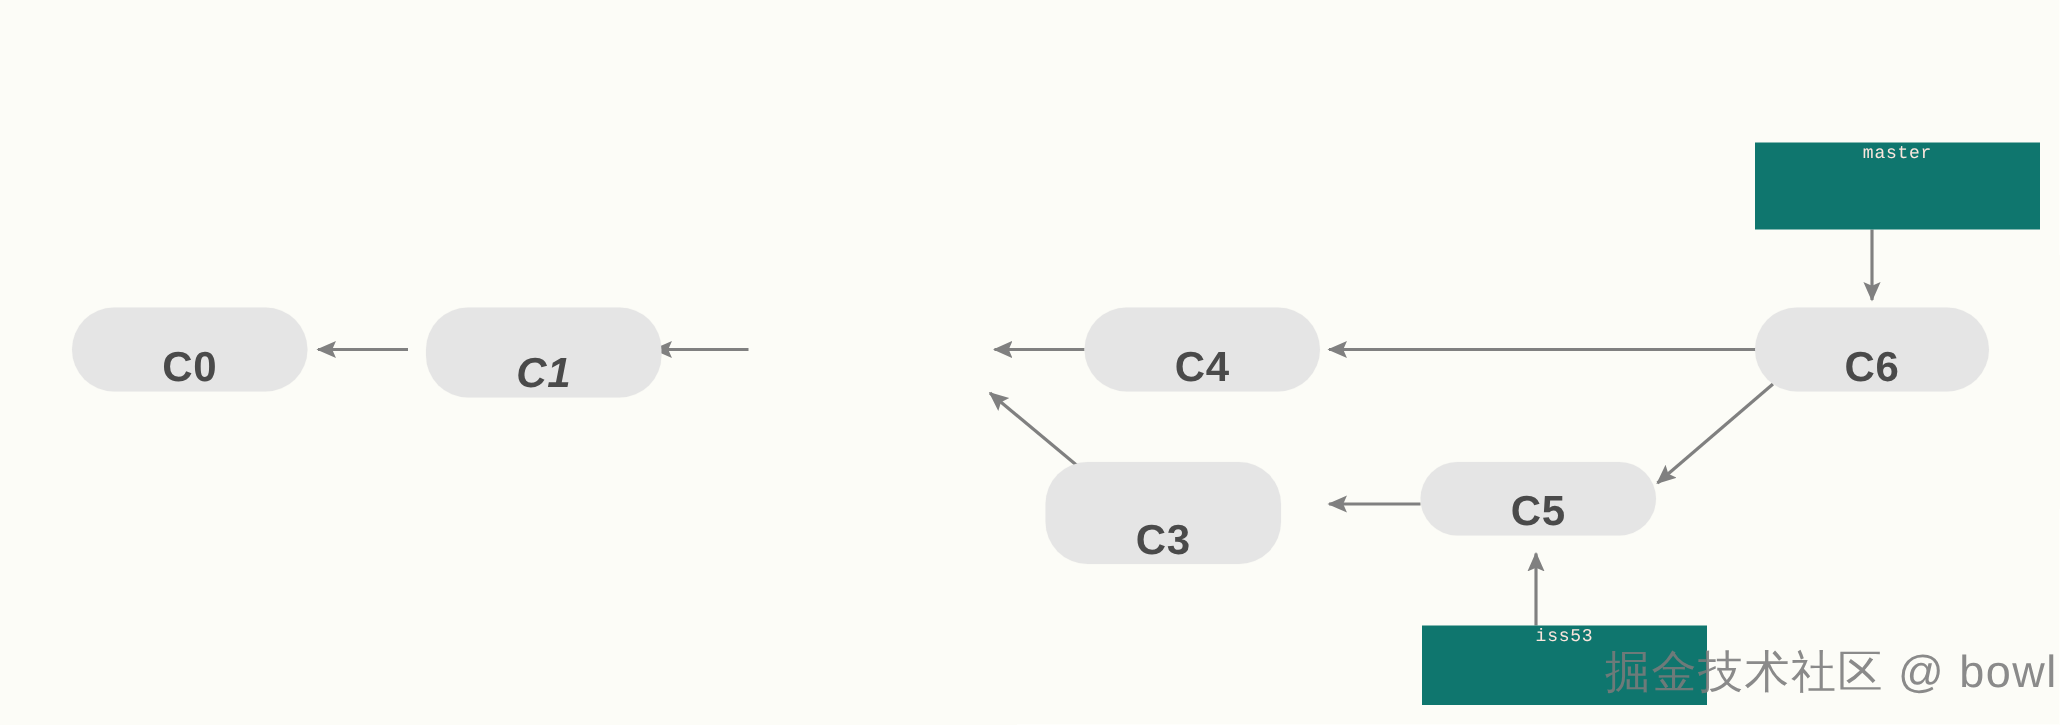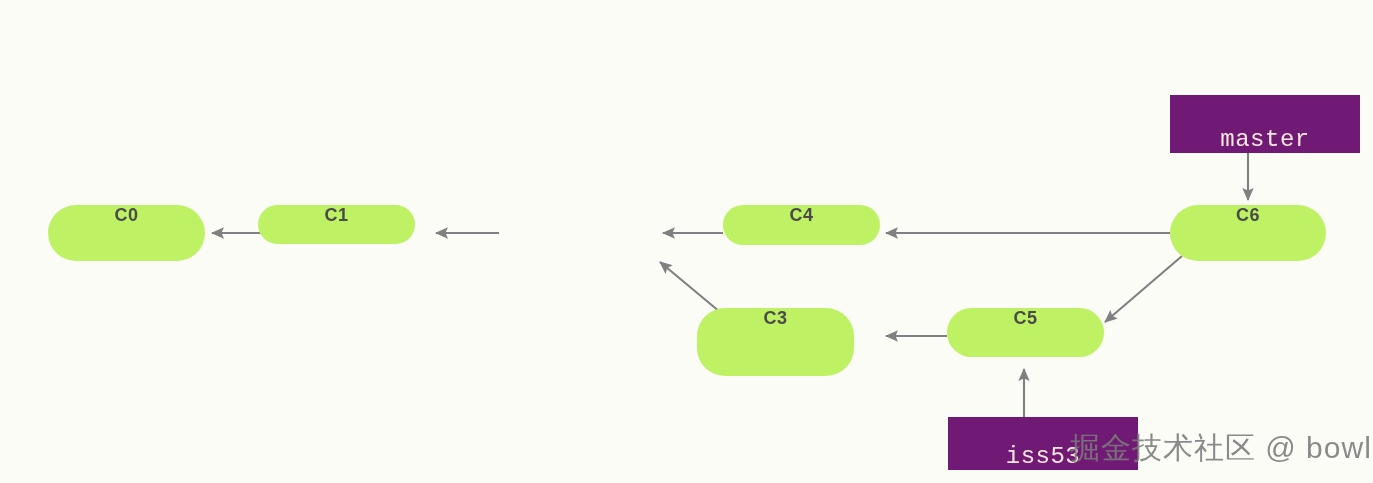--- a/index.html
+++ b/index.html
@@ -18,40 +18,40 @@
   #edges {
     position: absolute;
     left: 0;
     top: 0;
     width: 1373px;
     height: 483px;
     pointer-events: none;
   }
   .commit-node {
     position: absolute;
-    background: #bef264;
+    background: #e5e5e5;
     border-radius: 28px;
     display: flex;
-    align-items: flex-start;
+    align-items: flex-end;
     justify-content: center;
     color: #4a4a4a;
-    font-size: 18px;
+    font-size: 28px;
     font-weight: 700;
     letter-spacing: 0.5px;
     font-family: "Liberation Sans", sans-serif;
     box-shadow: 0 0 0 0.5px rgba(0,0,0,0.012);
   }
   .branch-label {
     position: absolute;
-    background: #701a75;
+    background: #0f766e;
     display: flex;
-    align-items: flex-end;
+    align-items: flex-start;
     justify-content: center;
     color: #fbe6dd;
-    font-size: 24px;
+    font-size: 12px;
     font-family: "Liberation Mono", monospace;
     letter-spacing: 0.5px;
   }
   #watermark {
     position: absolute;
     left: 1070px;
     top: 428px;
     font-size: 30px;
     color: #7b7b7b;
     font-family: "Liberation Sans", sans-serif;
@@ -87,24 +87,24 @@
     <line x1="1182" y1="256" x2="1105" y2="322" stroke="#808080" stroke-width="2.1" marker-end="url(#arrowhead)"></line>
 
     <line x1="1248" y1="153" x2="1248" y2="200" stroke="#808080" stroke-width="2.1" marker-end="url(#arrowhead)"></line>
 
     <line x1="1024" y1="417" x2="1024" y2="369" stroke="#808080" stroke-width="2.1" marker-end="url(#arrowhead)"></line>
   </svg>
 
   <div class="commit-node" style="left:48px;  top:205px; width:157px; height:56px;">
     <span>C0</span>
   </div>
-  <div class="commit-node" style="left:258px; top:205px; width:157px; height:39px;">
+  <div class="commit-node" style="left:284px; top:205px; width:157px; height:60px;font-style:italic;">
     <span>C1</span>
   </div>
-  <div class="commit-node" style="left:723px; top:205px; width:157px; height:40px;">
+  <div class="commit-node" style="left:723px; top:205px; width:157px; height:56px;">
     <span>C4</span>
   </div>
   <div class="commit-node" style="left:1170px; top:205px; width:156px; height:56px;">
     <span>C6</span>
   </div>
   <div class="commit-node" style="left:697px; top:308px; width:157px; height:68px;">
     <span>C3</span>
   </div>
   <div class="commit-node" style="left:947px; top:308px; width:157px; height:49px;">
     <span>C5</span>

